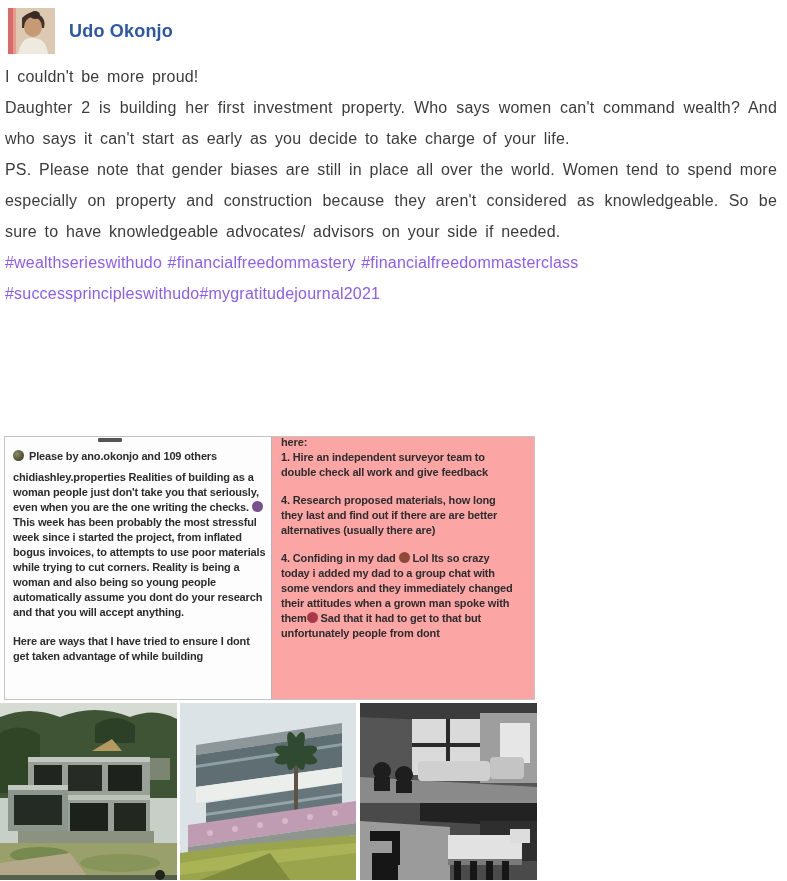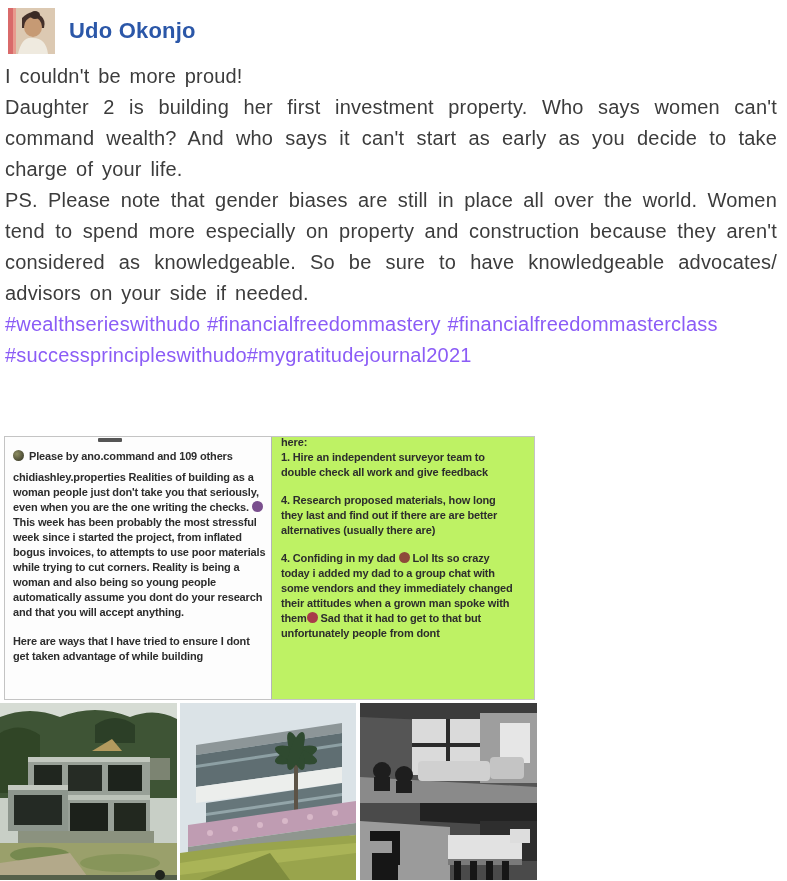--- a/index.html
+++ b/index.html
@@ -3,39 +3,39 @@
 <meta charset="utf-8">
 <style>
   html,body{margin:0;padding:0;}
   body{
     width:787px;height:881px;overflow:hidden;background:#ffffff;
     font-family:"Liberation Sans",sans-serif;position:relative;
   }
   
   .post-header{display:flex;align-items:center;gap:14px;padding:5px 0 0 8px;height:52px;}
   .avatar{width:47px;height:46px;display:block;cursor:pointer;}
-  .profile-name{color:#2b57a8;font-weight:bold;font-size:22px;letter-spacing:.2px;cursor:pointer;}
+  .profile-name{color:#2b57a8;font-weight:bold;font-size:18px;letter-spacing:.2px;cursor:pointer;}
   
   .post-text{
     margin:4px 6px 0 5px;width:772px;height:372px;overflow:hidden;
-    font-size:20px;line-height:31px;color:#3c3c3c;
+    font-size:16px;line-height:31px;color:#3c3c3c;
     text-align:justify;word-spacing:3px;letter-spacing:.2px;
   }
   .post-text p{margin:0;}
   .hashtags{color:#8b5cf6;cursor:pointer;word-spacing:1px;}
   
   .screenshot{
     position:relative;margin:3px 0 0 4px;width:529px;height:262px;
     border:1px solid #c4c4c4;background:#fdfdfd;display:flex;overflow:hidden;
     font-size:11px;line-height:15px;font-weight:bold;color:#2d2d2d;
     letter-spacing:-.15px;cursor:pointer;
   }
   .cut-fragment{position:absolute;top:1px;left:93px;width:24px;height:4px;background:#555;border-radius:1px;}
   .col-left{width:266px;box-sizing:border-box;padding:12px 5px 0 8px;}
-  .col-right{flex:1;box-sizing:border-box;background:#bef264;border-left:1px solid #b5b5b5;padding:1px 14px 0 9px;}
+  .col-right{flex:1;box-sizing:border-box;background:#fca5a5;border-left:1px solid #b5b5b5;padding:1px 14px 0 9px;}
   .liked-line{margin-bottom:6px;}
   .caption-para2{margin-top:14px;}
   .tip{margin-bottom:13px;}
   .tip-intro{margin:-3px 0 0 0;}
   .like-icon{display:inline-block;width:11px;height:11px;border-radius:50%;
     background:radial-gradient(circle at 35% 35%,#8d8d62,#2e2e20);
     margin-right:5px;vertical-align:-1px;}
   .emoji{display:inline-block;width:11px;height:11px;border-radius:50%;vertical-align:-1px;}
   .emoji-facepalm{background:#7a4f8e;}
   .emoji-dad{background:#8d4a3a;}
@@ -67,21 +67,21 @@
   <p>PS. Please note that gender biases are still in place all over the world. Women tend to spend more especially on property and construction because they aren't considered as knowledgeable. So be sure to have knowledgeable advocates/ advisors on your side if needed.</p>
   <p class="hashtags">#wealthserieswithudo #financialfreedommastery #financialfreedommasterclass</p>
   <p class="hashtags">#successprincipleswithudo#mygratitudejournal2021</p>
 </div>
 
 <div class="screenshot">
   <div class="cut-fragment"></div>
 
   <div class="col-left">
     <div class="liked-line">
-      <span class="like-icon"></span><span>Please by </span><b>ano.command</b><span> and </span><b>109 others</b>
+      <span class="like-icon"></span><span>Please by </span><b>ano.okonjo</b><span> and </span><b>109 others</b>
     </div>
     <div>
       <b>chidiashley.properties</b><span> Realities of building as a woman people just don't take you that seriously, even when you are the one writing the checks. </span><span class="emoji emoji-facepalm"></span><span> This week has been probably the most stressful week since i started the project, from inflated bogus invoices, to attempts to use poor materials while trying to cut corners. Reality is being a woman and also being so young people automatically assume you dont do your research and that you will accept anything.</span>
     </div>
     <div class="caption-para2">Here are ways that I have tried to ensure I dont get taken advantage of while building</div>
   </div>
 
   <div class="col-right">
     <div class="tip tip-intro">here:</div>
     <div class="tip">1. Hire an independent surveyor team to double check all work and give feedback</div>

